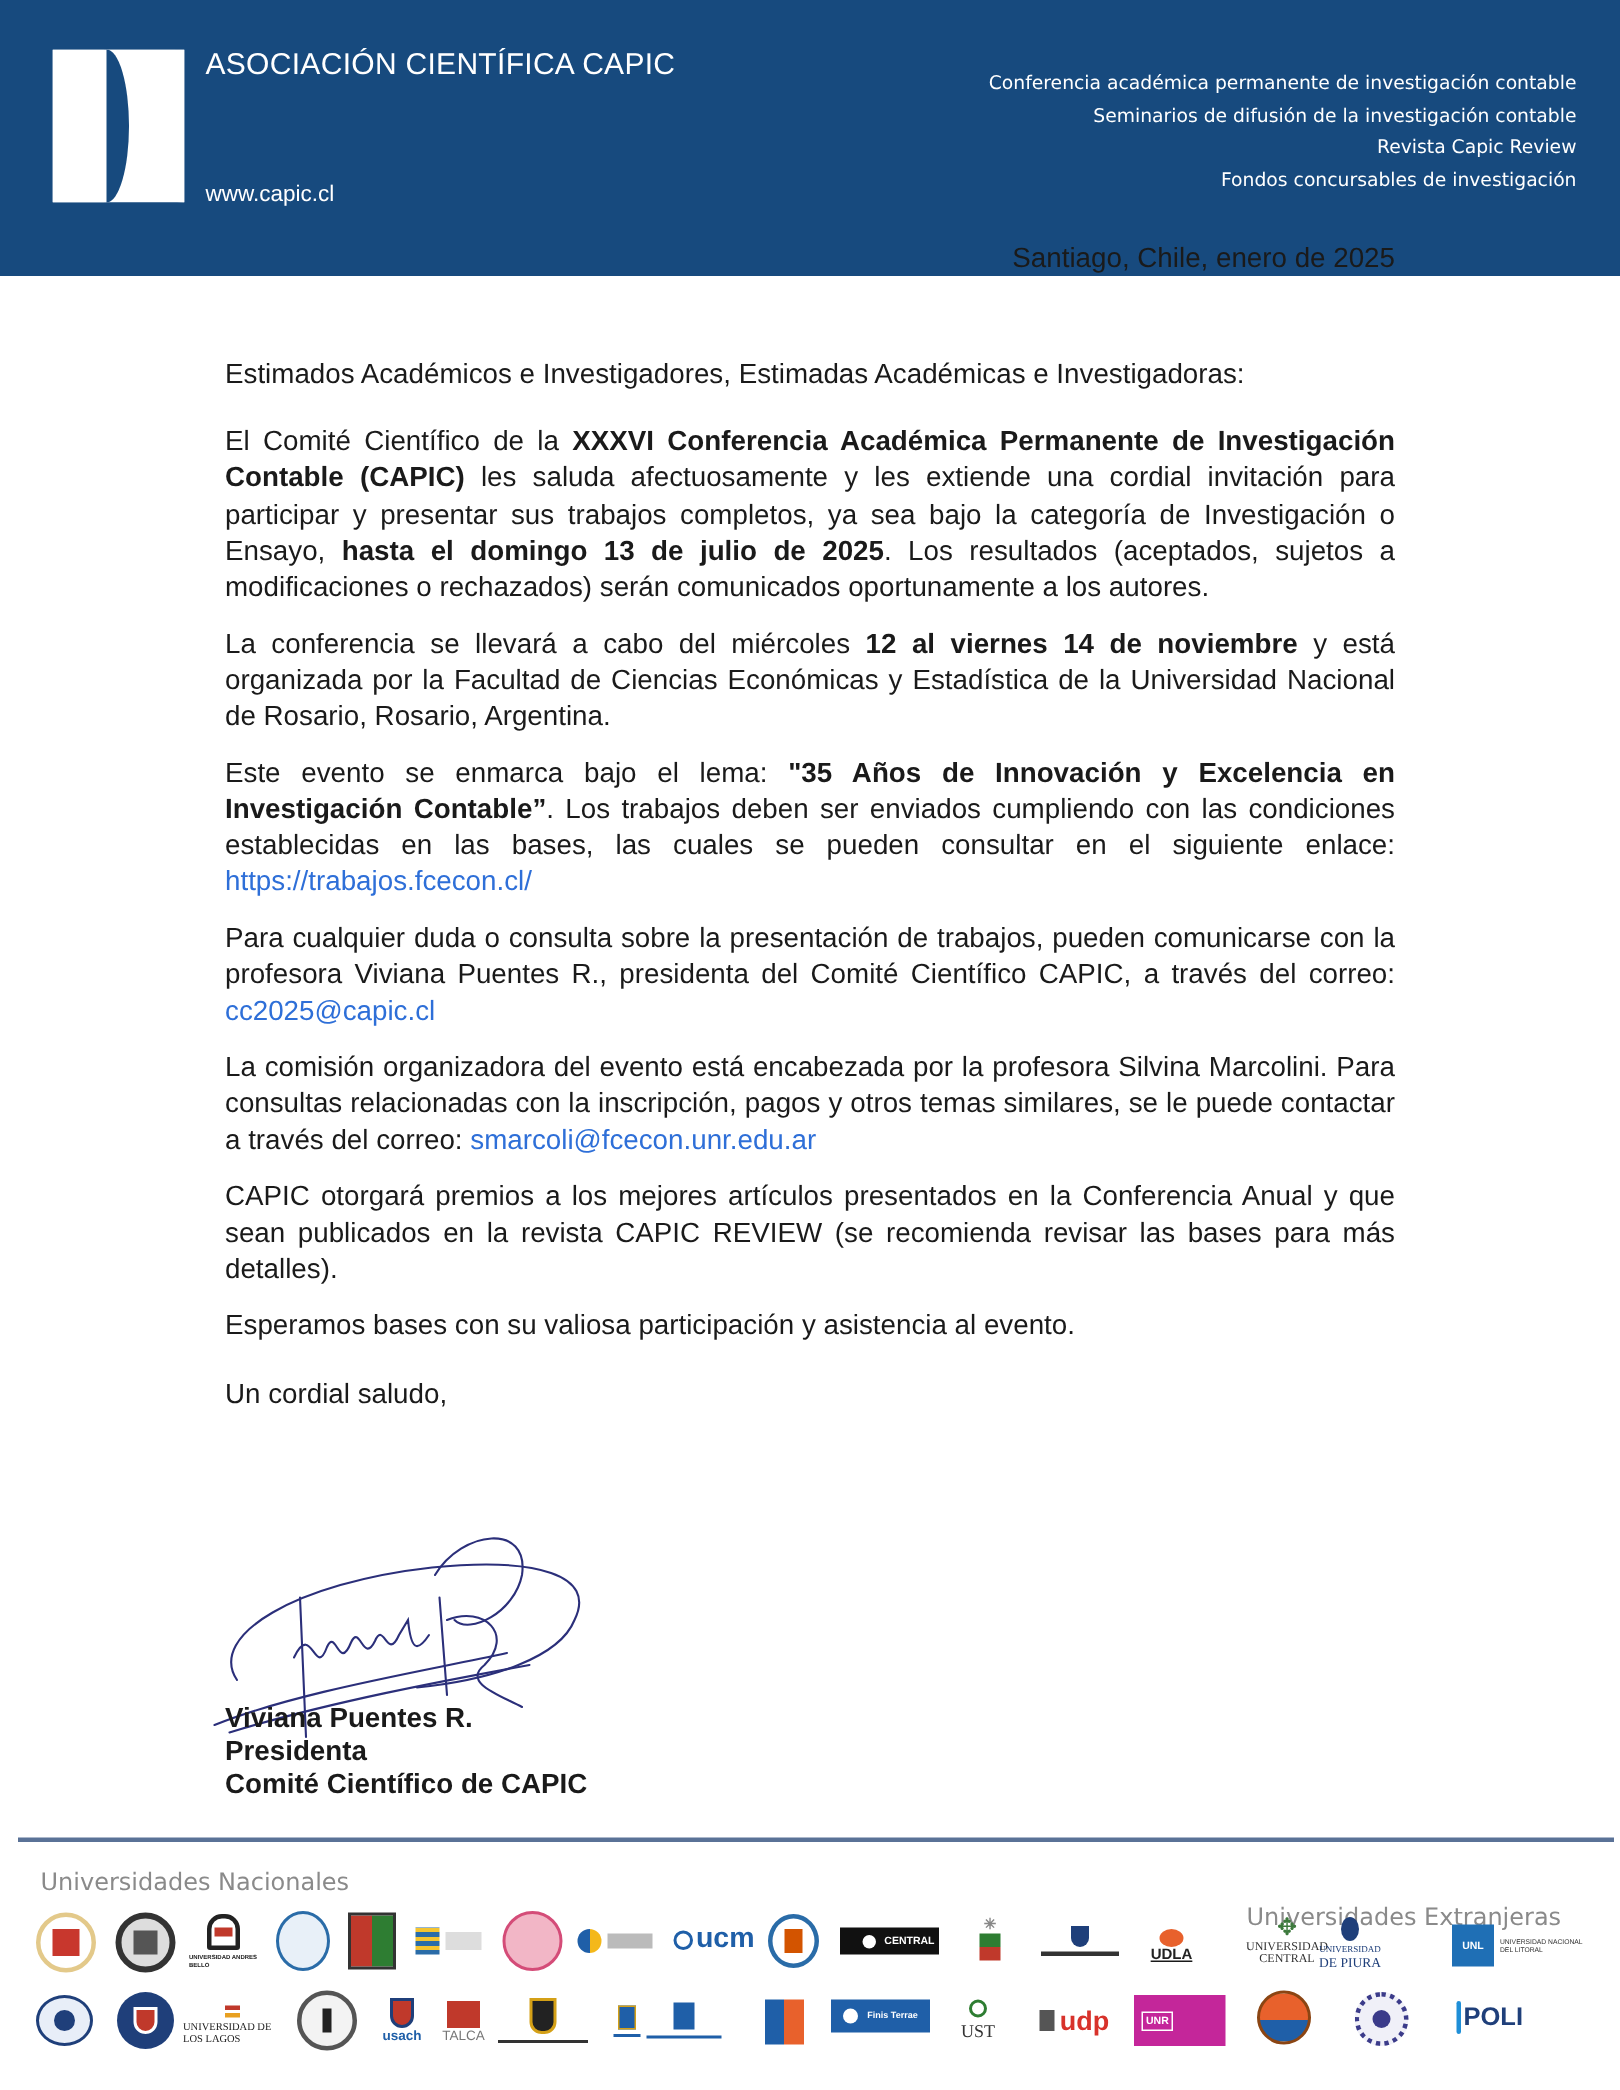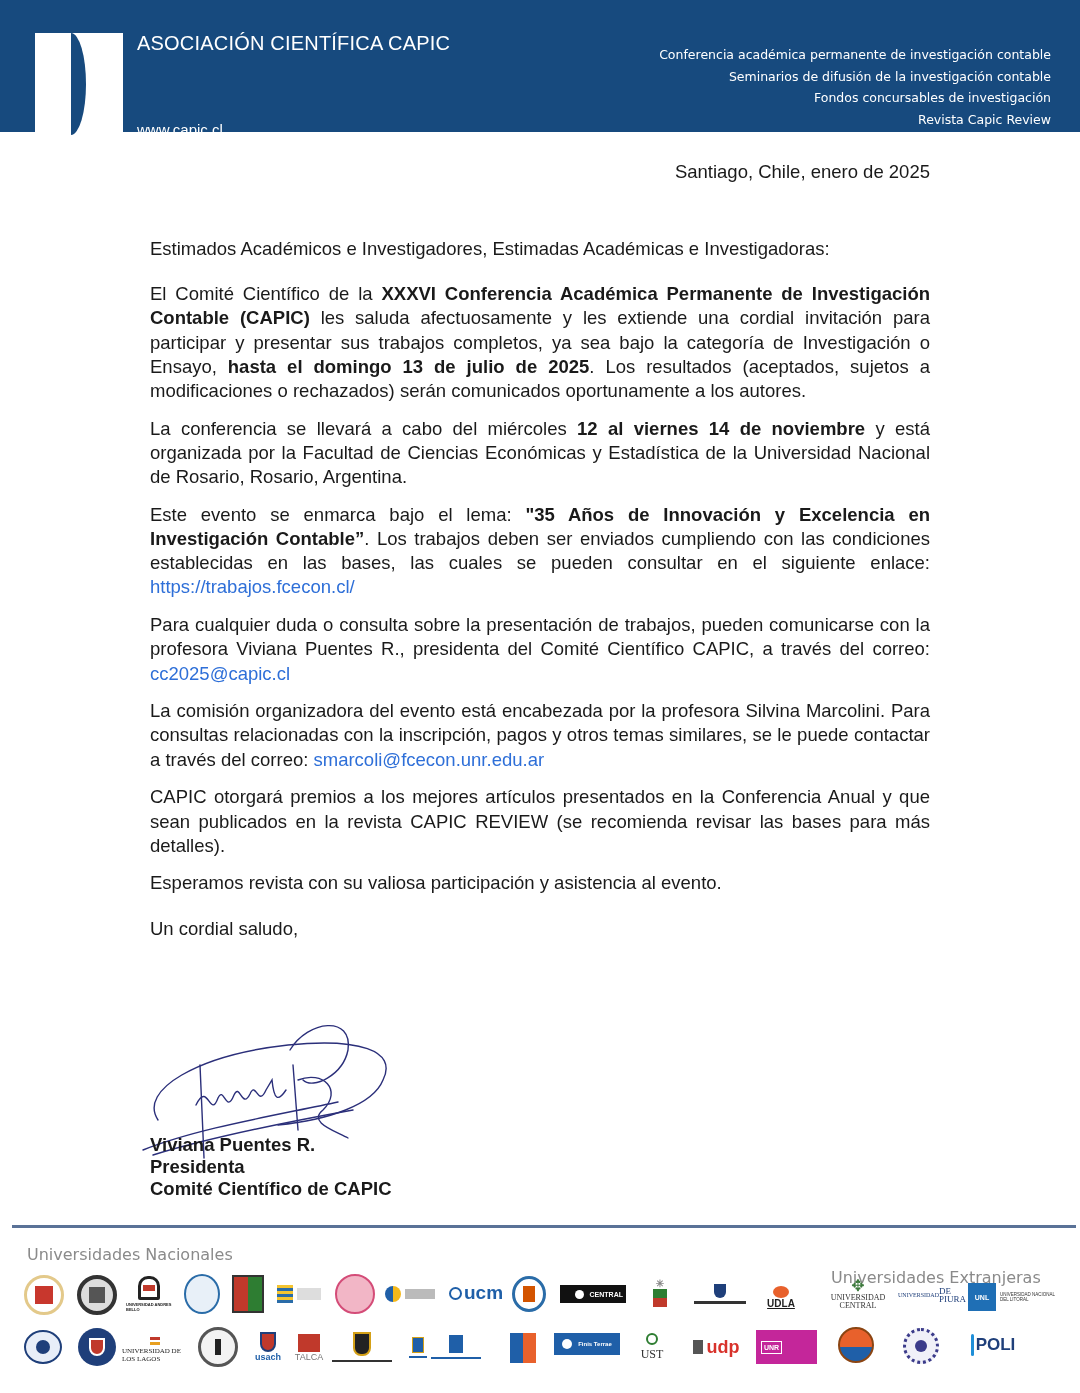--- a/index.html
+++ b/index.html
@@ -1,19 +1,19 @@
 <!DOCTYPE html>
 <html><head>
 <meta charset="utf-8">
 <style>
   * { box-sizing: border-box; margin: 0; padding: 0; }
   html, body { width: 1080px; height: 1393px; background: #ffffff; overflow: hidden; }
   body { font-family: "Liberation Sans", sans-serif; color: #1a1a1a; position: relative; }
 
-  .header { position: absolute; left: 0; top: 0; width: 1080px; height: 132px; background: #174a7e; }
+  .header { position: absolute; left: 0; top: 0; width: 1080px; height: 184px; background: #174a7e; }
   .logo-k { position: absolute; left: 35px; top: 33px; width: 88px; height: 102px; }
   .org-name { position: absolute; left: 137px; top: 32px; font-size: 20px; color: #ffffff; letter-spacing: 0.2px; }
   .org-url { position: absolute; left: 137px; top: 121px; font-size: 15px; color: #ffffff; }
   .header-lines { position: absolute; right: 29px; top: 44px; text-align: right; font-family: "DejaVu Sans", sans-serif; font-size: 12.5px; line-height: 21.5px; color: #ffffff; }
   .header-lines div { white-space: nowrap; }
 
   .date { position: absolute; right: 150px; top: 161px; font-size: 18.5px; }
 
   .letter { position: absolute; left: 150px; top: 237px; width: 780px; font-size: 18.5px; line-height: 24.2px; }
   .letter p { text-align: justify; margin-bottom: 13.5px; }
@@ -40,22 +40,22 @@
     <rect x="36" y="0" width="52" height="102" fill="#fff"></rect>
     <path d="M36 0 L88 0 A52 51 0 0 0 36 51 Z" fill="#fff"></path>
     <ellipse cx="36" cy="51" rx="15" ry="51" fill="#174a7e"></ellipse>
     <rect x="0" y="0" width="36" height="102" fill="#fff"></rect>
   </svg>
   <div class="org-name">ASOCIACIÓN CIENTÍFICA CAPIC</div>
   <div class="org-url">www.capic.cl</div>
   <div class="header-lines">
     <div>Conferencia académica permanente de investigación contable</div>
     <div>Seminarios de difusión de la investigación contable</div>
+    <div>Revista Capic Review</div>
     <div>Fondos concursables de investigación</div>
-    <div>Revista Capic Review</div>
   </div>
 </div>
 
 <div class="date">Santiago, Chile, enero de 2025</div>
 
 <div class="letter">
   <p class="greeting">Estimados Académicos e Investigadores, Estimadas Académicas e Investigadoras:</p>
 
   <p>
     <span>El Comité Científico de la </span><b>XXXVI Conferencia Académica Permanente de Investigación Contable (CAPIC)</b><span> les saluda afectuosamente y les extiende una cordial invitación para participar y presentar sus trabajos completos, ya sea bajo la categoría de Investigación o Ensayo, </span><b>hasta el domingo 13 de julio de 2025</b><span>. Los resultados (aceptados, sujetos a modificaciones o rechazados) serán comunicados oportunamente a los autores.</span>
@@ -72,21 +72,21 @@
   <p>
     <span>Para cualquier duda o consulta sobre la presentación de trabajos, pueden comunicarse con la profesora Viviana Puentes R., presidenta del Comité Científico CAPIC, a través del correo: </span><span class="link">cc2025@capic.cl</span>
   </p>
 
   <p>
     <span>La comisión organizadora del evento está encabezada por la profesora Silvina Marcolini. Para consultas relacionadas con la inscripción, pagos y otros temas similares, se le puede contactar a través del correo: </span><span class="link">smarcoli@fcecon.unr.edu.ar</span>
   </p>
 
 
   <p>CAPIC otorgará premios a los mejores artículos presentados en la Conferencia Anual y que sean publicados en la revista CAPIC REVIEW (se recomienda revisar las bases para más detalles).</p>
-  <p>Esperamos revista con su valiosa participación y asistencia al evento.</p>
+  <p>Esperamos bases con su valiosa participación y asistencia al evento.</p>
   <p class="closing">Un cordial saludo,</p>
 </div>
 
 <svg class="signature" viewBox="0 0 270 150">
   <g fill="none" stroke="#2b2f7a" stroke-width="1.4" stroke-linecap="round">
     <path d="M20 110 C 0 80, 60 45, 150 35 C 220 28, 260 40, 245 70 C 235 95, 190 110, 140 115"></path>
     <path d="M152 40 C 170 10, 215 5, 210 40 C 205 65, 175 80, 165 70"></path>
     <path d="M160 70 C 185 60, 205 80, 185 100 C 170 112, 195 120, 210 128"></path>
     <path d="M62 55 L 66 148"></path>
     <path d="M58 95 C 70 70, 72 110, 80 88 C 86 75, 88 105, 96 85 C 102 72, 104 100, 112 84 C 118 70, 120 98, 128 80 L 134 70 C 136 90, 140 92, 148 80"></path>
@@ -150,21 +150,21 @@
   </div>
 <div class="logo" style="left:764px;top:1282px;width:34px;height:30px;flex-direction:column;text-decoration:underline;">
   <div class="circ" style="width:16px;height:12px;background:#e8612c;"></div>
   <div style="font-size:10px;color:#222;">UDLA</div>
 </div>
 <div class="logo" style="left:828px;top:1274px;width:60px;height:40px;flex-direction:column;font-family:'Liberation Serif',serif;font-weight:normal;color:#333;font-size:8px;line-height:8px;">
   <div style="color:#3d7a3d;font-size:16px;line-height:16px;">✥</div>
   <div>UNIVERSIDAD</div>
   <div>CENTRAL</div>
 </div>
-<div class="logo" style="left:908px;top:1274px;width:48px;height:42px;flex-direction:row;font-family:'Liberation Serif',serif;font-weight:normal;color:#1f3f7a;font-size:6px;line-height:8px;">
+<div class="logo" style="left:876px;top:1274px;width:48px;height:42px;flex-direction:column;font-family:'Liberation Serif',serif;font-weight:normal;color:#1f3f7a;font-size:6px;line-height:8px;">
   <div class="circ" style="width:12px;height:16px;background:#1f3f7a;margin-bottom:2px;"></div>
   <div>UNIVERSIDAD</div>
   <div style="font-size:9px;">DE PIURA</div>
 </div>
 <div class="logo" style="left:968px;top:1283px;width:28px;height:28px;background:#1f6fb5;color:#fff;font-size:7px;">UNL</div>
 <div class="logo" style="left:1000px;top:1289px;width:60px;height:16px;color:#333;font-size:4.5px;font-weight:normal;justify-content:flex-start;text-align:left;">UNIVERSIDAD NACIONAL DEL LITORAL</div>
 
 <div class="logo circ" style="left:24px;top:1330px;width:38px;height:34px;border:2px solid #1f3f7a;background:#e8eef8;">
     <div class="circ" style="width:14px;height:14px;background:#1f3f7a;"></div>
   </div>

